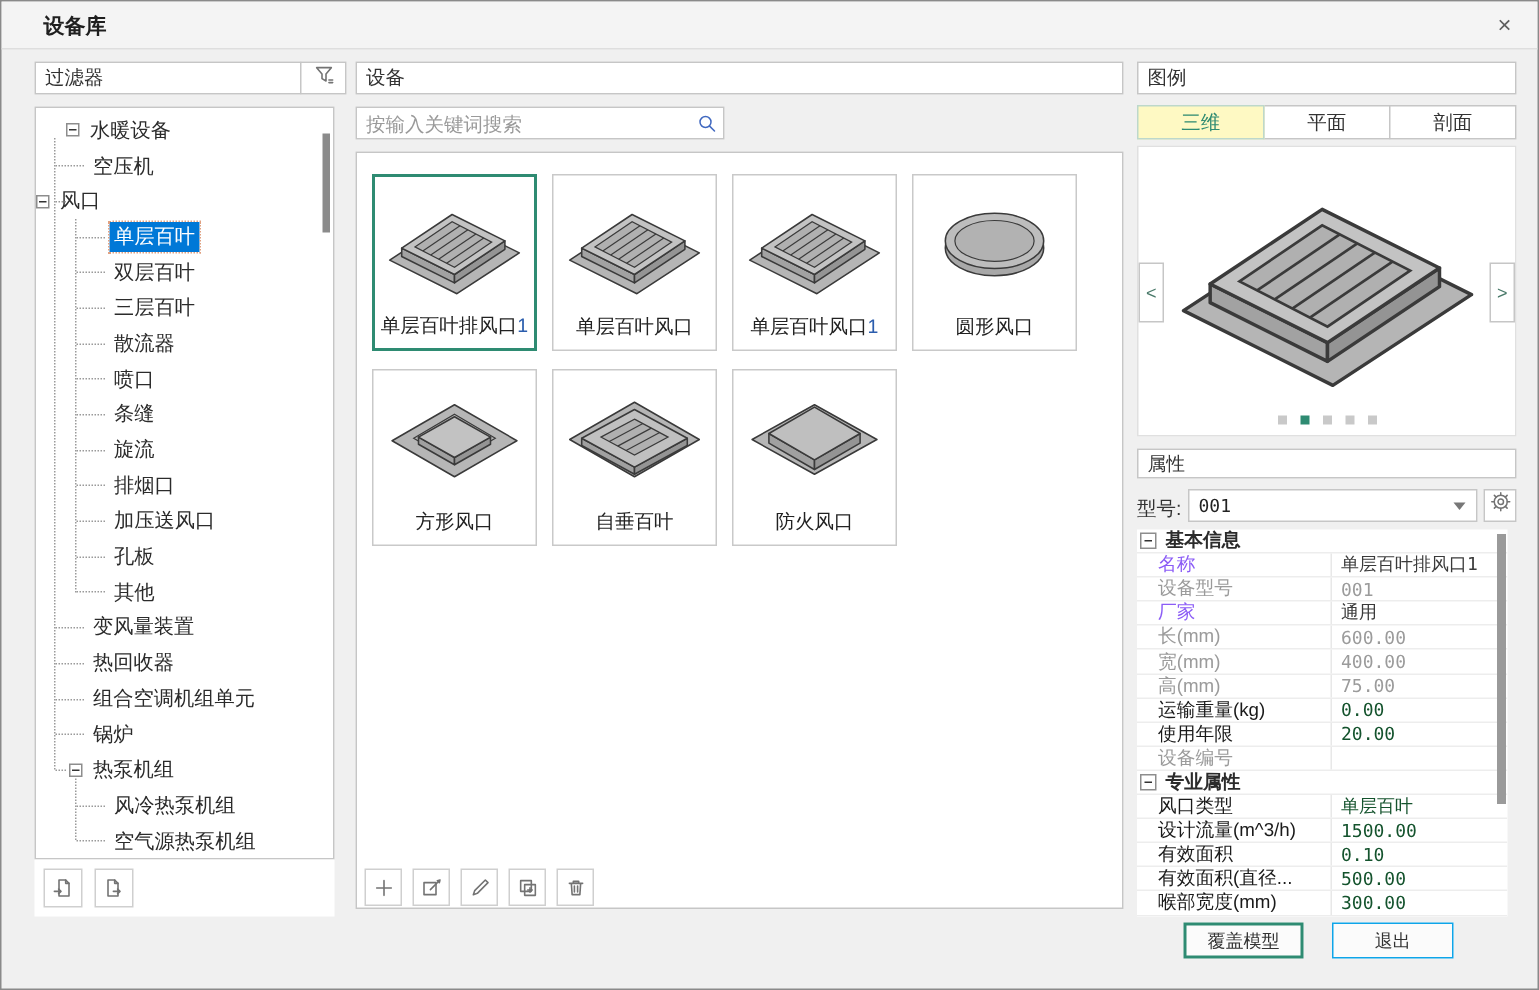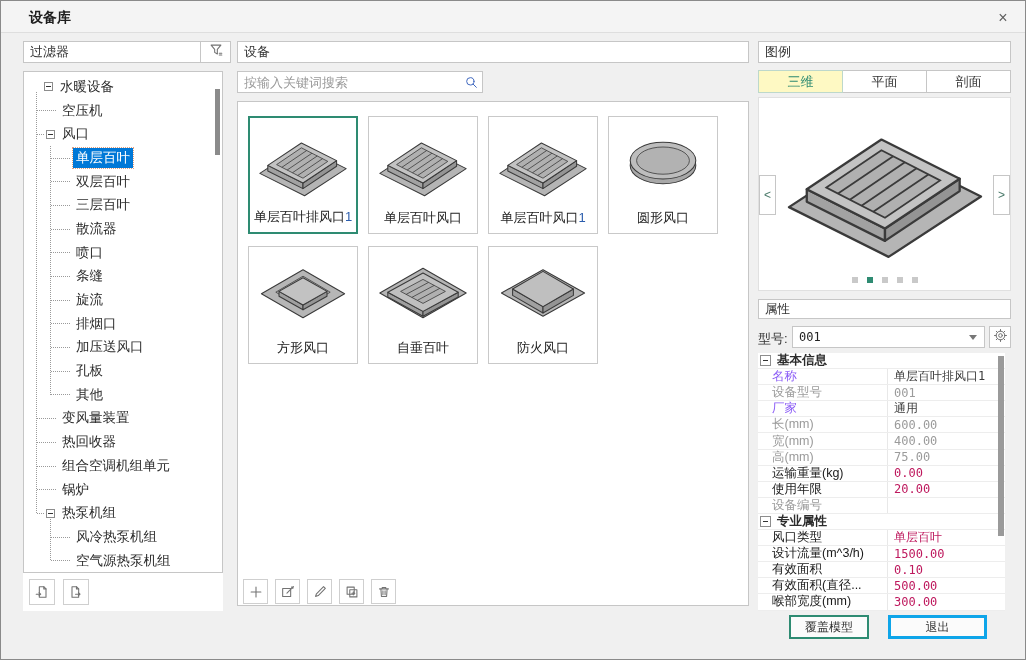--- a/index.html
+++ b/index.html
@@ -78,26 +78,26 @@
 
   .prop-grid { left:757px; top:352px; width:247px; height:258px; overflow:hidden; border:none; background:#fff; }
   .prow { display:flex; height:16.1px; border-bottom:1px solid #ededed; align-items:center; }
   .prow.section { font-weight:bold; color:#2b2b2b; font-size:12.5px; }
   .sec-exp { position:relative; width:11px; height:11px; border:1px solid #8d8d8d; background:#fff; margin:0 6px 0 2px; flex:0 0 11px; }
   .sec-exp::after { content:""; position:absolute; left:2px; top:4px; width:5px; height:1px; background:#333; }
   .plabel { width:130px; flex:0 0 130px; padding-left:14px; font-size:12.5px; border-right:1px solid #e8e8e8; height:100%; display:flex; align-items:center; white-space:nowrap; overflow:hidden; }
   .pvalue { flex:1; padding-left:6px; font-family:"DejaVu Sans Mono","DejaVu Sans",sans-serif; font-size:12px; height:100%; display:flex; align-items:center; white-space:nowrap; overflow:hidden; }
   .dim-both .plabel, .dim-both .pvalue { color:#9b9b9b; }
   .dim-label .plabel { color:#8b5cf6; } .dim-label .pvalue { color:#3a3a3a; }
-  .dim-none .plabel { color:#1a1a1a; } .dim-none .pvalue { color:#be185d; }
+  .dim-none .plabel { color:#1a1a1a; } .dim-none .pvalue { color:#14532d; }
   .grid-thumb { position:absolute; right:1px; top:3px; width:6px; height:180px; background:#9a9a9a; }
 
   .footer-btn { position:absolute; height:24px; font-size:12px; color:#333; background:#fbfbfb; display:flex; align-items:center; justify-content:center; cursor:pointer; font-family:inherit; }
   .btn-primary { left:788px; top:614px; width:80px; border:2px solid #2e8b72; }
-  .btn-plain { left:887px; top:614px; width:99px; border:3px solid #0ea5e9; }
+  .btn-plain { left:887px; top:614px; width:81px; border:1px solid #0ea5e9; }
 </style>
 </head>
 <body>
 
 <div class="dialog">
 
   <div class="titlebar">
     <span class="title">设备库</span>
     <span class="closebtn">×</span>
   </div>
@@ -114,21 +114,21 @@
     <div class="guide g2"></div>
     <div class="guide g3"></div>
     <div class="tree-inner" id="tree">
         <div class="trow lv0 hasexp" style="padding-left: 20px;">
           <span class="expander"></span>
           <span class="tlabel">水暖设备</span>
         </div>
         <div class="trow lv1" style="padding-left: 35px;">
           <span class="tlabel">空压机</span>
         </div>
-        <div class="trow lv1 hasexp" style="padding-left: 22px;">
+        <div class="trow lv1 hasexp" style="">
           <span class="expander"></span>
           <span class="tlabel">风口</span>
         </div>
         <div class="trow lv2" style="padding-left: 49px;">
           <span class="tlabel selected">单层百叶</span>
         </div>
         <div class="trow lv2" style="padding-left: 49px;">
           <span class="tlabel">双层百叶</span>
         </div>
         <div class="trow lv2" style="padding-left: 49px;">

